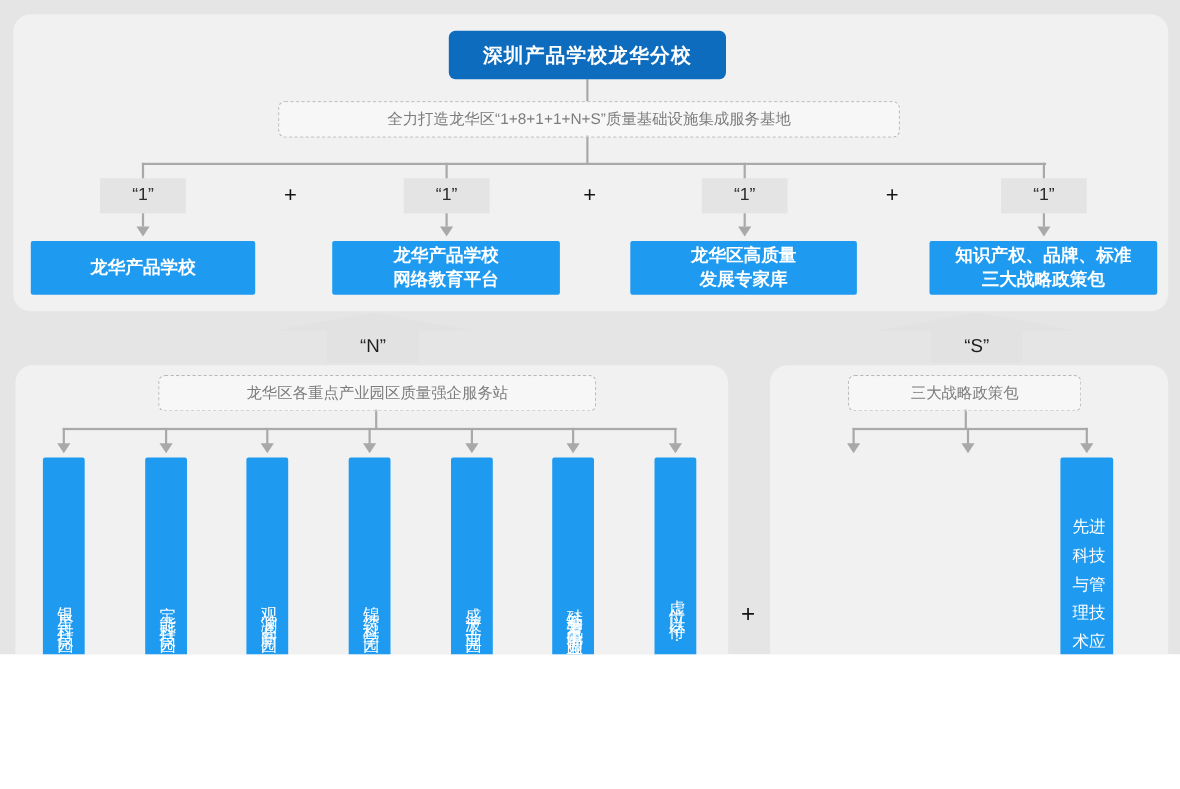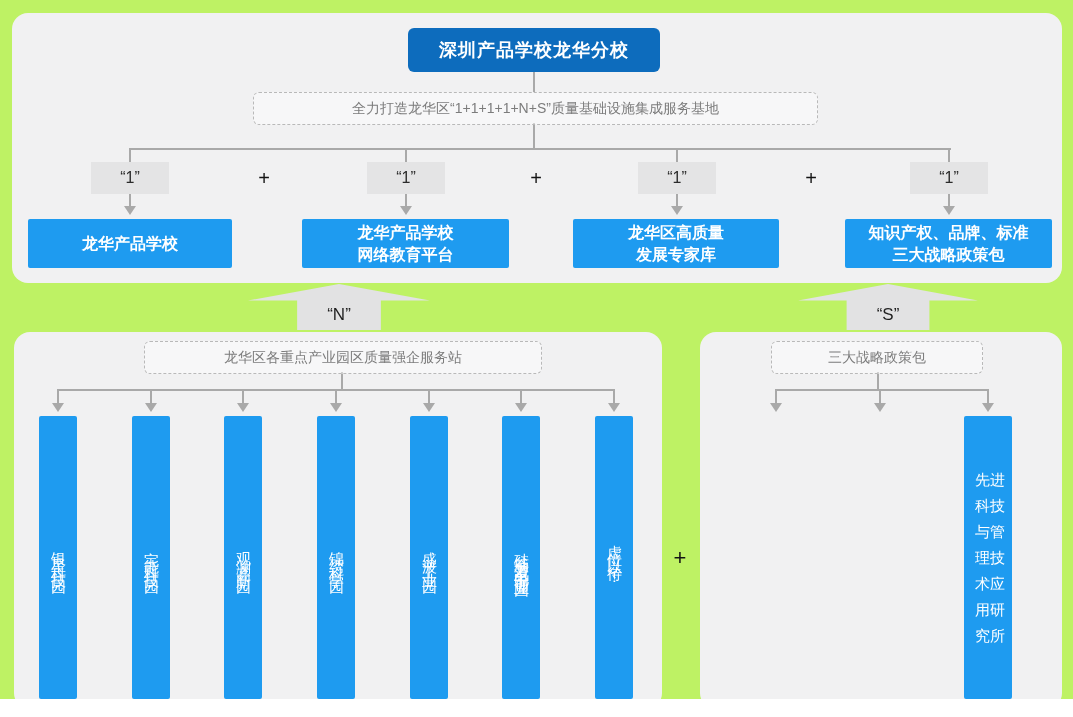--- a/index.html
+++ b/index.html
@@ -1,17 +1,17 @@
 <!DOCTYPE html>
 <html><head>
 <meta charset="utf-8">
 <style>
   html,body{margin:0;padding:0;background:#ffffff;}
   .stage{
-    position:relative;width:1073px;height:699px;background:#bef264;
+    position:relative;width:1073px;height:595px;background:#e5e5e5;
     font-family:"Liberation Sans", sans-serif;overflow:hidden;
   }
   .panel{position:absolute;background:#f1f1f2;border-radius:16px;}
   .vline,.hline{position:absolute;background:#a9a9a9;z-index:1;}
   .vline{width:2px;}
   .hline{height:2px;}
   .arrowhead{
     position:absolute;width:0;height:0;z-index:1;
     border-left:6px solid transparent;border-right:6px solid transparent;
     border-top:9px solid #a9a9a9;
@@ -86,21 +86,21 @@
   <div class="vline" style="left:676px;top:148px;height:58px;"></div>
   <div class="vline" style="left:948px;top:148px;height:58px;"></div>
 
   <div class="arrowhead" style="left:124px;top:206px;"></div>
   <div class="arrowhead" style="left:400px;top:206px;"></div>
   <div class="arrowhead" style="left:671px;top:206px;"></div>
   <div class="arrowhead" style="left:943px;top:206px;"></div>
 
   <div class="root-node">深圳产品学校龙华分校</div>
 
-  <div class="dashed-box" style="left:253px;top:92px;width:563px;height:31px;">全力打造龙华区“1+1+1+1+N+S”质量基础设施集成服务基地</div>
+  <div class="dashed-box" style="left:253px;top:92px;width:563px;height:31px;">全力打造龙华区“1+8+1+1+N+S”质量基础设施集成服务基地</div>
 
   <div class="unit-label" style="left:91px;">“1”</div>
   <div class="unit-label" style="left:367px;">“1”</div>
   <div class="unit-label" style="left:638px;">“1”</div>
   <div class="unit-label" style="left:910px;">“1”</div>
 
   <div class="plus" style="left:253px;top:163px;">+</div>
   <div class="plus" style="left:525px;top:163px;">+</div>
   <div class="plus" style="left:800px;top:163px;">+</div>
 

